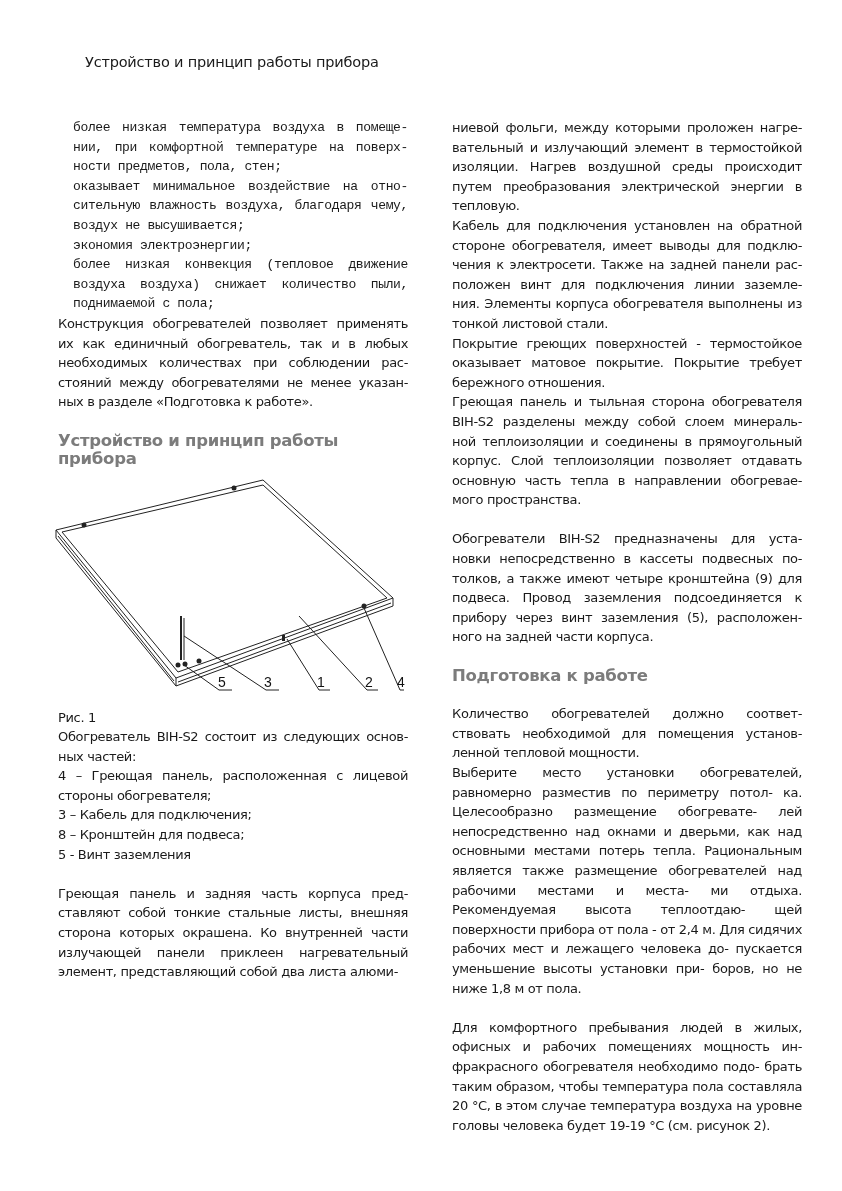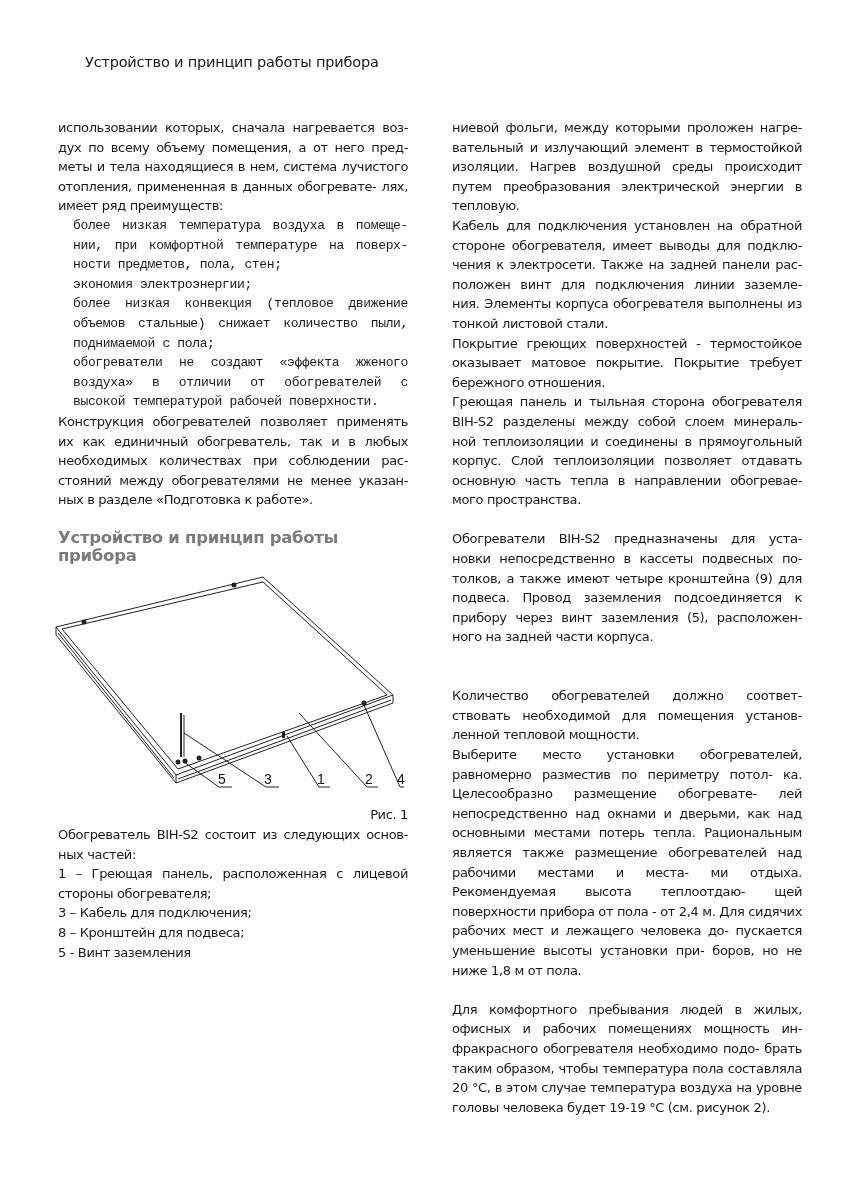--- a/index.html
+++ b/index.html
@@ -8,34 +8,33 @@
   .running-header { position: absolute; left: 85px; top: 54px; font-size: 14.5px; letter-spacing: -0.2px; }
   .col { position: absolute; top: 118px; width: 350px; font-size: 13px; line-height: 19.6px; letter-spacing: -0.35px; }
   .col.left { left: 58px; }
   .col.right { left: 432px; margin-left: 20px; }
   .p { margin: 0; text-align: justify; hyphens: manual; }
   .p.indent { padding-left: 15px; font-family: Liberation Mono, monospace; }
   .gap { height: 19.6px; }
   .h2 { font-weight: bold; color: #7c7c7c; font-size: 16.5px; line-height: 18px; margin: 0; letter-spacing: -0.3px; }
   .figure { position: relative; width: 360px; height: 240px; margin-left: -4px; }
   .figure svg { position: absolute; left: 0; top: 0; }
-  .caption { text-align: right; margin: 0; }
+  .caption { text-align: left; margin: 0; }
   .list-line { margin: 0; }
 </style>
 </head>
 <body>
 
 <div class="running-header">Устройство и принцип работы прибора</div>
 
 <div class="col left">
-  <p class="p">использовании которых, сначала нагревается воз- дух по всему объему помещения, а от него пред- меты и тела находящиеся в нем, система лучистого отопления, примененная в данных обогревате- лях, имеет ряд преимуществ:</p>
   <p class="p indent">более низкая температура воздуха в помеще- нии, при комфортной температуре на поверх- ности предметов, пола, стен;</p>
+  <p class="p indent">оказывает минимальное воздействие на отно- сительную влажность воздуха, благодаря чему, воздух не высушивается;</p>
   <p class="p indent">экономия электроэнергии;</p>
-  <p class="p indent">более низкая конвекция (тепловое движение объемов стальные) снижает количество пыли, поднимаемой с пола;</p>
-  <p class="p indent">обогреватели не создают «эффекта жженого воздуха» в отличии от обогревателей с высокой температурой рабочей поверхности.</p>
+  <p class="p indent">более низкая конвекция (тепловое движение воздуха воздуха) снижает количество пыли, поднимаемой с пола;</p>
   <p class="p">Конструкция обогревателей позволяет применять их как единичный обогреватель, так и в любых необходимых количествах при соблюдении рас- стояний между обогревателями не менее указан- ных в разделе «Подготовка к работе».</p>
   <div class="gap"></div>
   <h2 class="h2" style="width:300px">Устройство и принцип работы прибора</h2>
   <div class="figure">
     <svg width="360" height="240" viewBox="0 0 360 240">
       <g fill="none" stroke="#222" stroke-width="1">
 
         <polygon points="2,62 209,12 339,130 122,210" fill="#fff"></polygon>
         <polygon points="8,64 209,17 333,130 124,204"></polygon>
 
@@ -66,33 +65,35 @@
         <text x="164" y="219">5</text>
         <text x="210" y="219">3</text>
         <text x="263" y="219">1</text>
         <text x="311" y="219">2</text>
         <text x="343" y="219">4</text>
       </g>
     </svg>
   </div>
   <p class="caption">Рис. 1</p>
   <p class="p">Обогреватель BIH-S2 состоит из следующих основ- ных частей:</p>
-  <p class="p list-line">1 – Греющая панель, расположенная с лицевой стороны обогревателя;</p>
+  <p class="p list-line">4 – Греющая панель, расположенная с лицевой стороны обогревателя;</p>
   <p class="p list-line">3 – Кабель для подключения;</p>
   <p class="p list-line">8 – Кронштейн для подвеса;</p>
   <p class="p list-line">5 - Винт заземления</p>
   <div class="gap"></div>
+  <p class="p">Греющая панель и задняя часть корпуса пред- ставляют собой тонкие стальные листы, внешняя сторона которых окрашена. Ко внутренней части излучающей панели приклеен нагревательный элемент, представляющий собой два листа алюми-</p>
 </div>
 
 <div class="col right">
   <p class="p">ниевой фольги, между которыми проложен нагре- вательный и излучающий элемент в термостойкой изоляции. Нагрев воздушной среды происходит путем преобразования электрической энергии в тепловую.</p>
   <p class="p">Кабель для подключения установлен на обратной стороне обогревателя, имеет выводы для подклю- чения к электросети. Также на задней панели рас- положен винт для подключения линии заземле- ния. Элементы корпуса обогревателя выполнены из тонкой листовой стали.</p>
   <p class="p">Покрытие греющих поверхностей - термостойкое оказывает матовое покрытие. Покрытие требует бережного отношения.</p>
   <p class="p">Греющая панель и тыльная сторона обогревателя BIH-S2 разделены между собой слоем минераль- ной теплоизоляции и соединены в прямоугольный корпус. Слой теплоизоляции позволяет отдавать основную часть тепла в направлении обогревае- мого пространства.</p>
   <div class="gap"></div>
   <p class="p">Обогреватели BIH-S2 предназначены для уста- новки непосредственно в кассеты подвесных по- толков, а также имеют четыре кронштейна (9) для подвеса. Провод заземления подсоединяется к прибору через винт заземления (5), расположен- ного на задней части корпуса.</p>
   <div class="gap"></div>
+  <h2 class="h2">Подготовка к работе</h2>
   <div class="gap"></div>
   <p class="p">Количество обогревателей должно соответ- ствовать необходимой для помещения установ- ленной тепловой мощности.</p>
   <p class="p">Выберите место установки обогревателей, равномерно разместив по периметру потол- ка. Целесообразно размещение обогревате- лей непосредственно над окнами и дверьми, как над основными местами потерь тепла. Рациональным является также размещение обогревателей над рабочими местами и места- ми отдыха. Рекомендуемая высота теплоотдаю- щей поверхности прибора от пола - от 2,4 м. Для сидячих рабочих мест и лежащего человека до- пускается уменьшение высоты установки при- боров, но не ниже 1,8 м от пола.</p>
   <div class="gap"></div>
   <p class="p">Для комфортного пребывания людей в жилых, офисных и рабочих помещениях мощность ин- фракрасного обогревателя необходимо подо- брать таким образом, чтобы температура пола составляла 20 °С, в этом случае температура воздуха на уровне головы человека будет 19-19 °С (см. рисунок 2).</p>
 </div>
 
 </body></html>

